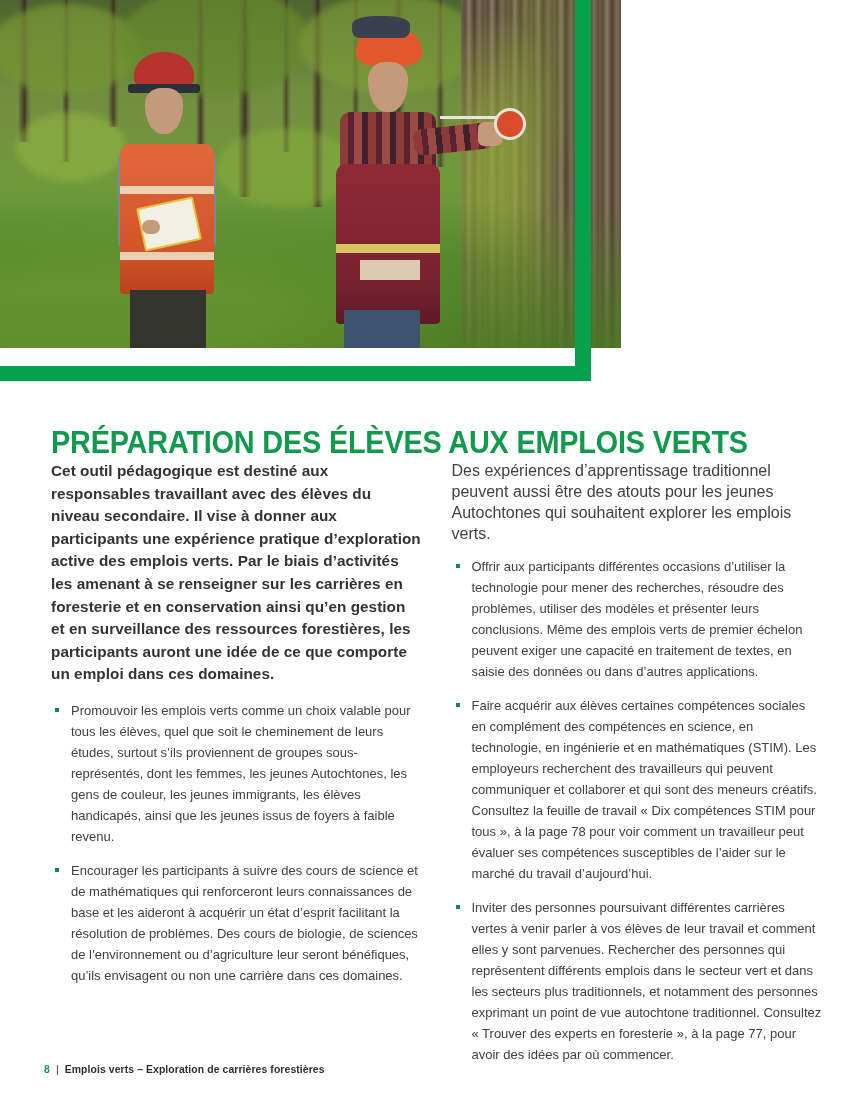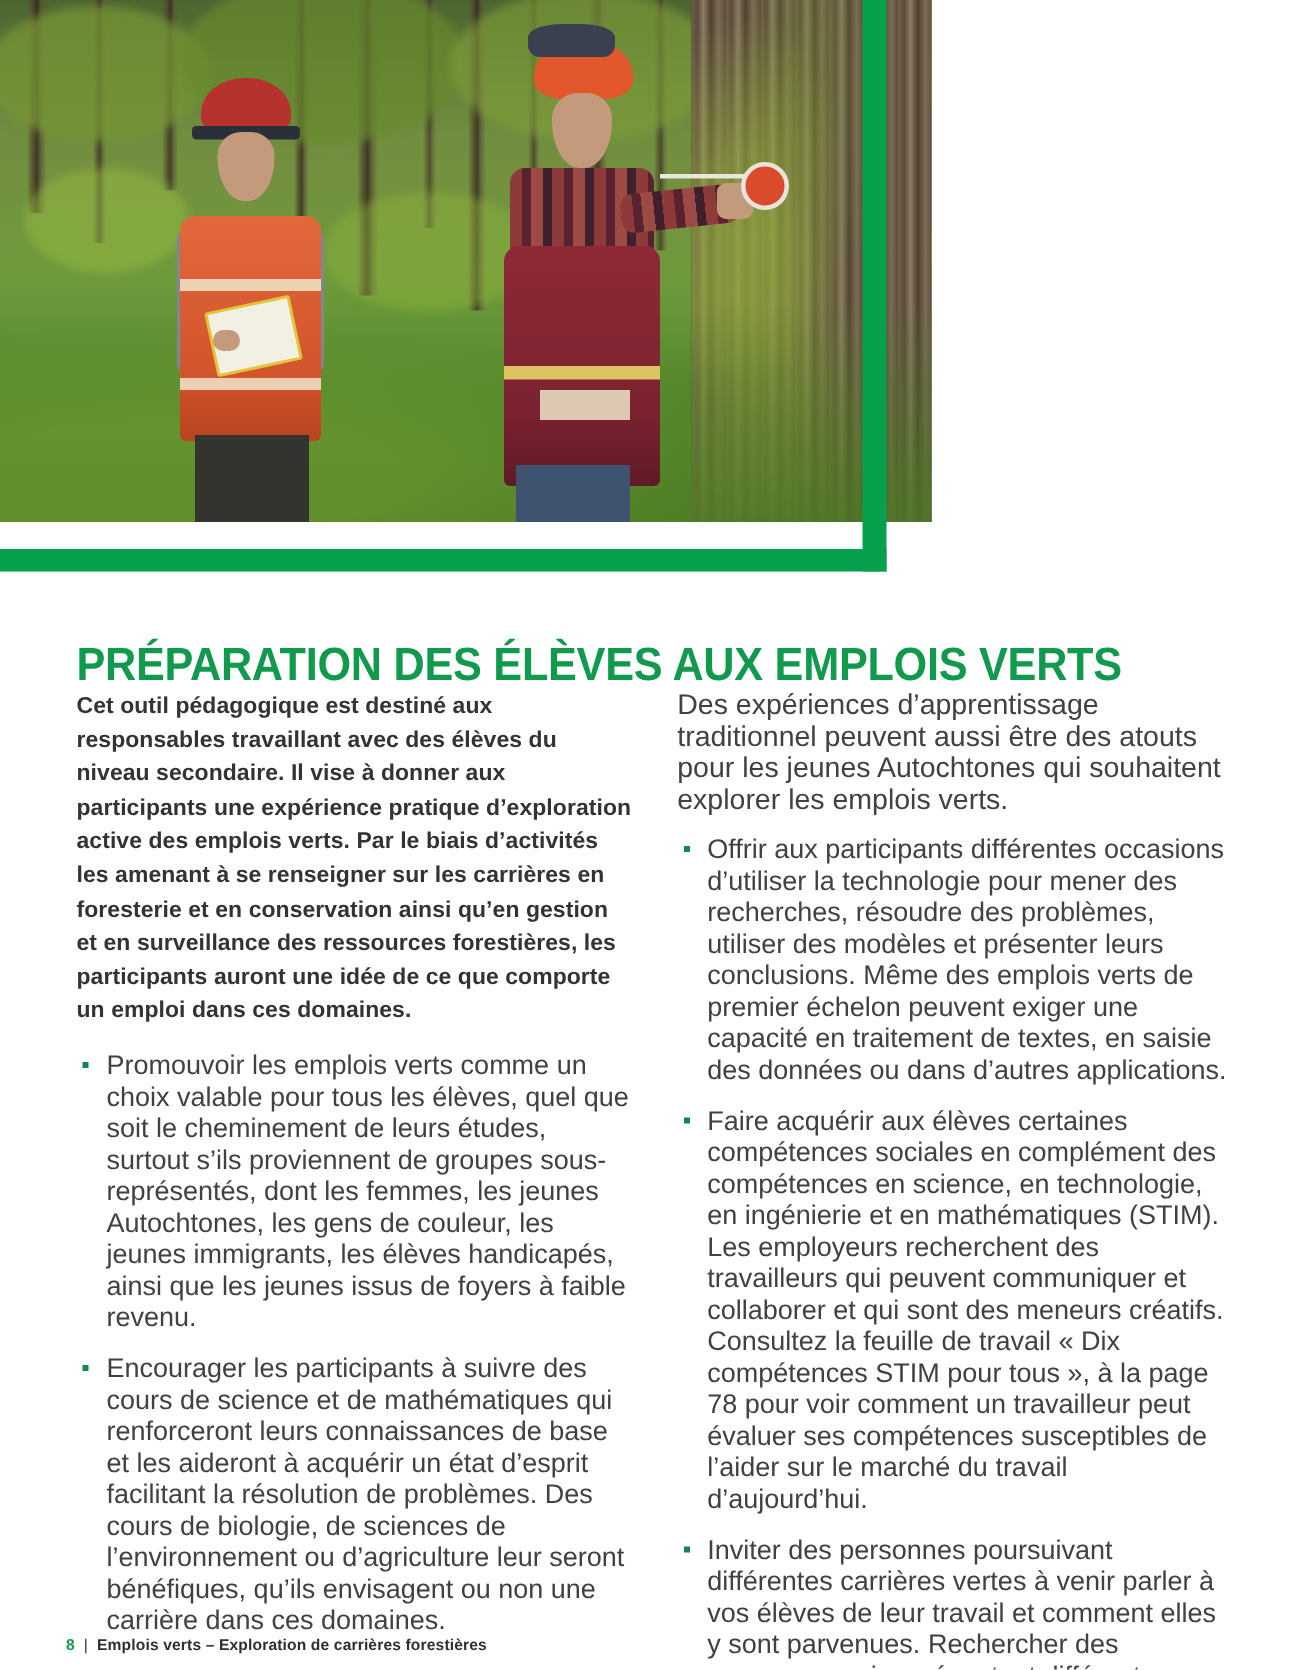--- a/index.html
+++ b/index.html
@@ -178,34 +178,34 @@
     margin: 0 0 14px 0;
     font-family: "Liberation Sans Narrow", "Liberation Sans", sans-serif;
     font-weight: bold;
     font-size: 15.3px;
     line-height: 22.6px;
     color: #333333;
     letter-spacing: 0.05px;
   }
   p.body {
     margin: 0 0 12px 0;
-    font-size: 19px;
+    font-size: 16px;
     line-height: 21px;
     color: #414141;
   }
   ul.bullets {
     margin: 0;
     padding: 0;
     list-style: none;
   }
   ul.bullets > li {
     position: relative;
     padding-left: 20px;
     margin-bottom: 13px;
-    font-size: 18px;
+    font-size: 13px;
     line-height: 21px;
     color: #414141;
   }
   ul.bullets > li::before {
     content: "";
     position: absolute;
     left: 4px;
     top: 8px;
     width: 4px;
     height: 4px;
@@ -220,21 +220,21 @@
     display: flex;
     align-items: baseline;
     gap: 6px;
     font-family: "Liberation Sans Narrow", "Liberation Sans", sans-serif;
     font-weight: bold;
     font-size: 10.4px;
     letter-spacing: 0.1px;
   }
   #footer-page { color: #12a04f; }
   #footer-sep { color: #2f2f2f; font-weight: normal; }
-  #footer-text { color: #2f2f2f; margin-top: 28px; }
+  #footer-text { color: #2f2f2f; }
 </style>
 </head>
 <body>
 
 <div id="hero">
   <div id="hero-photo">
     <div class="forest-bg"></div>
 
     <div class="trunk" style="left:18px;  width:13px; height:150px; opacity:.85;"></div>
     <div class="trunk" style="left:62px;  width:9px;  height:170px; opacity:.7;"></div>

